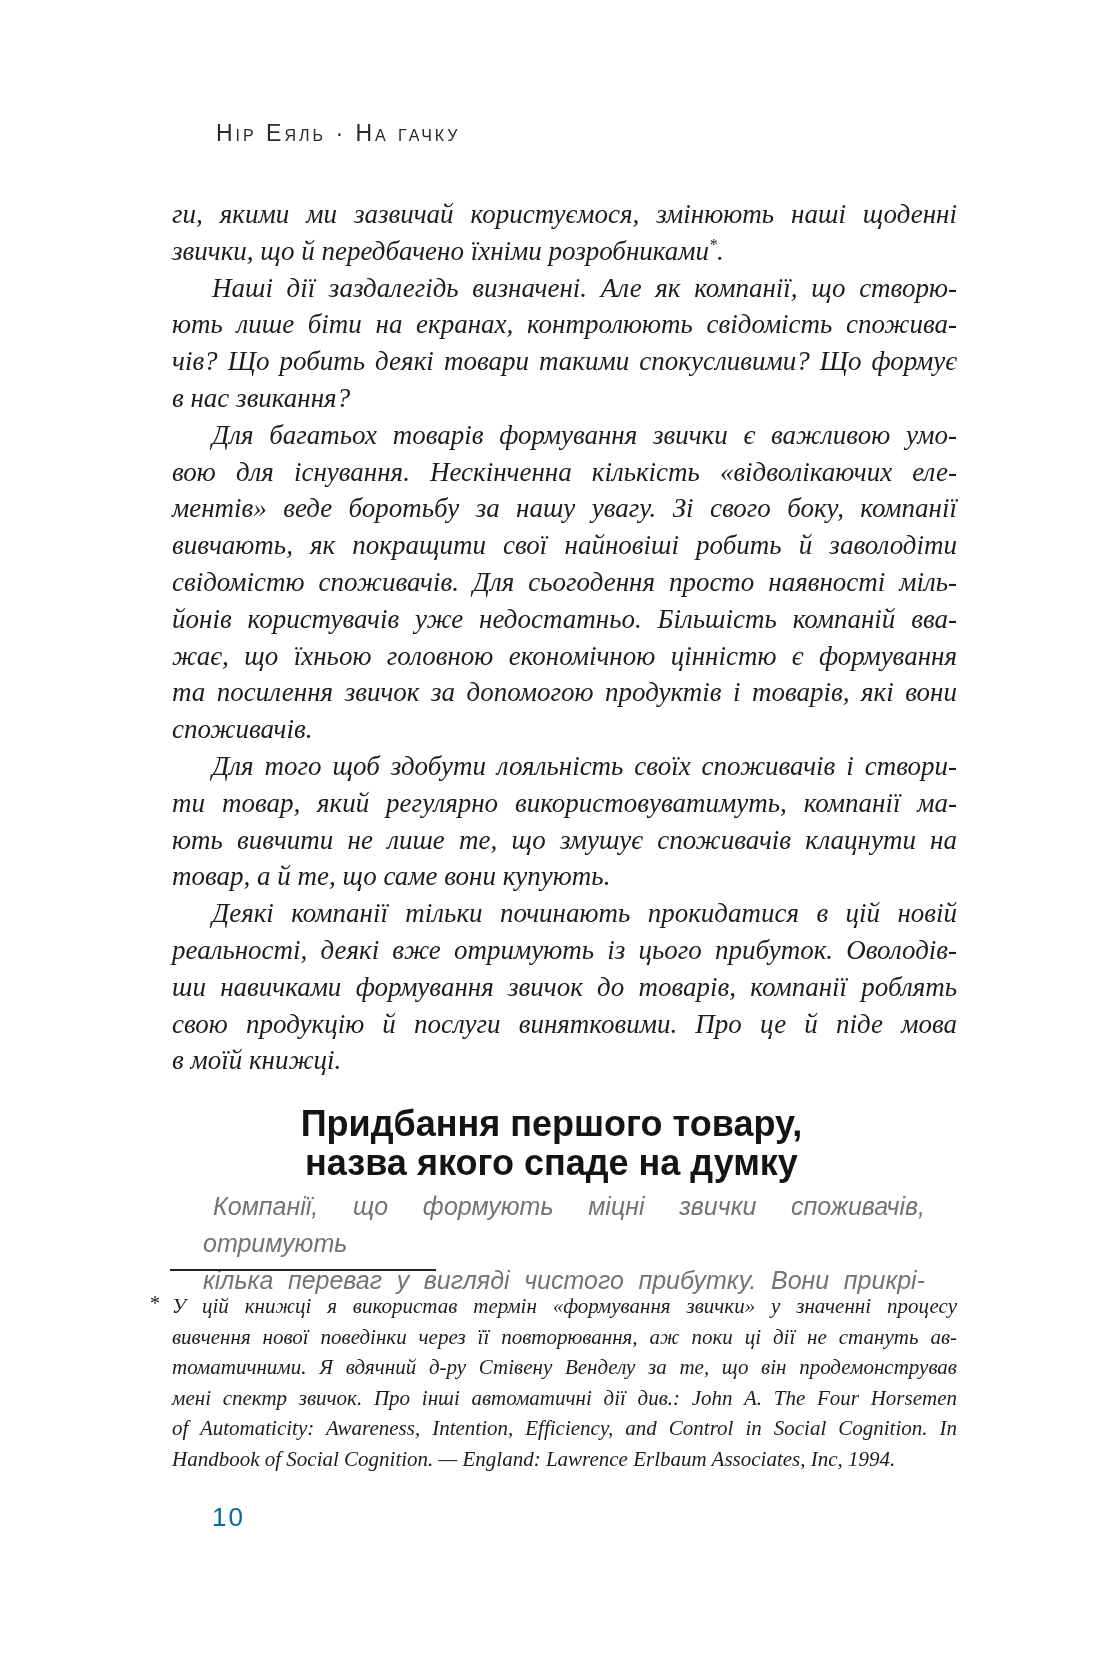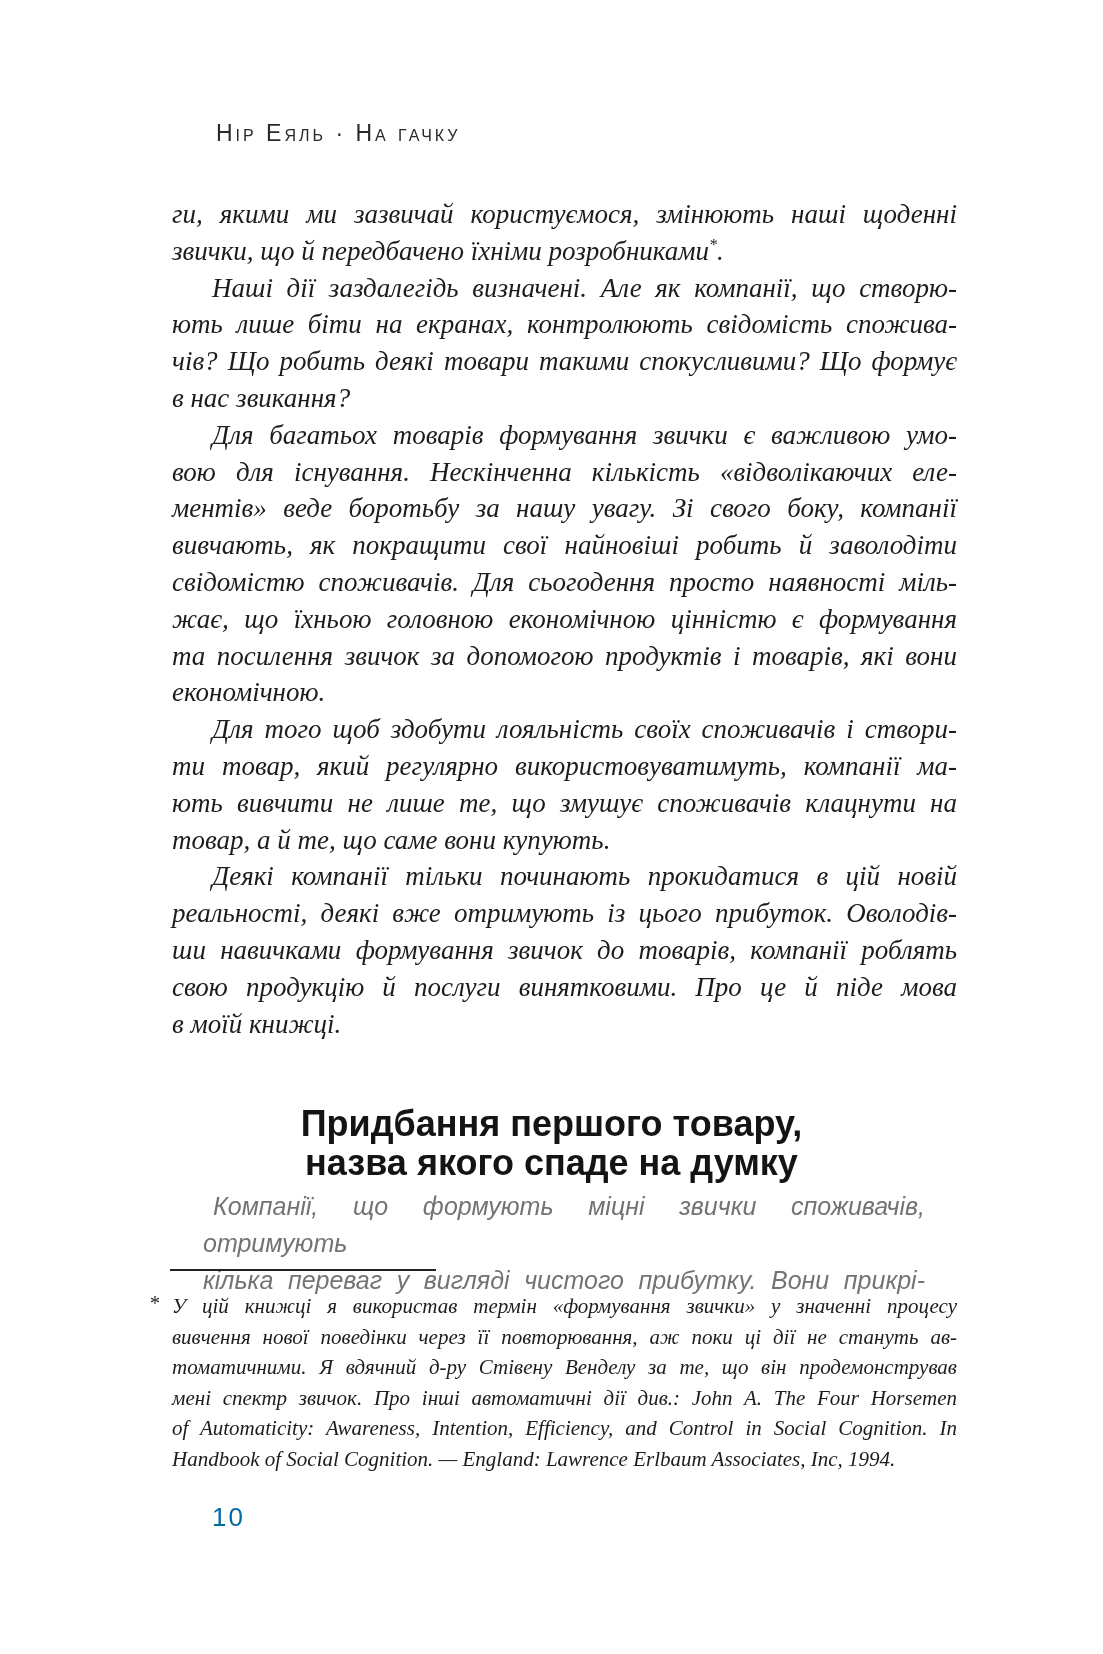--- a/index.html
+++ b/index.html
@@ -66,23 +66,24 @@
         <div class="line">ють лише біти на екранах, контролюють свідомість спожива-</div>
         <div class="line">чів? Що робить деякі товари такими спокусливими? Що формує</div>
         <div class="line last">в нас звикання?</div>
       </div>
       <div>
         <div class="line indent">Для багатьох товарів формування звички є важливою умо-</div>
         <div class="line">вою для існування. Нескінченна кількість «відволікаючих еле-</div>
         <div class="line">ментів» веде боротьбу за нашу увагу. Зі свого боку, компанії</div>
         <div class="line">вивчають, як покращити свої найновіші робить й заволодіти</div>
         <div class="line">свідомістю споживачів. Для сьогодення просто наявності міль-</div>
+        <div class="line">йонів користувачів уже недостатньо. Більшість компаній вва-</div>
         <div class="line">жає, що їхньою головною економічною цінністю є формування</div>
         <div class="line">та посилення звичок за допомогою продуктів і товарів, які вони</div>
-        <div class="line last">економічною.</div>
+        <div class="line last">споживачів.</div>
       </div>
       <div>
         <div class="line indent">Для того щоб здобути лояльність своїх споживачів і створи-</div>
         <div class="line">ти товар, який регулярно використовуватимуть, компанії ма-</div>
         <div class="line">ють вивчити не лише те, що змушує споживачів клацнути на</div>
         <div class="line last">товар, а й те, що саме вони купують.</div>
       </div>
       <div>
         <div class="line indent">Деякі компанії тільки починають прокидатися в цій новій</div>
         <div class="line">реальності, деякі вже отримують із цього прибуток. Оволодів-</div>

